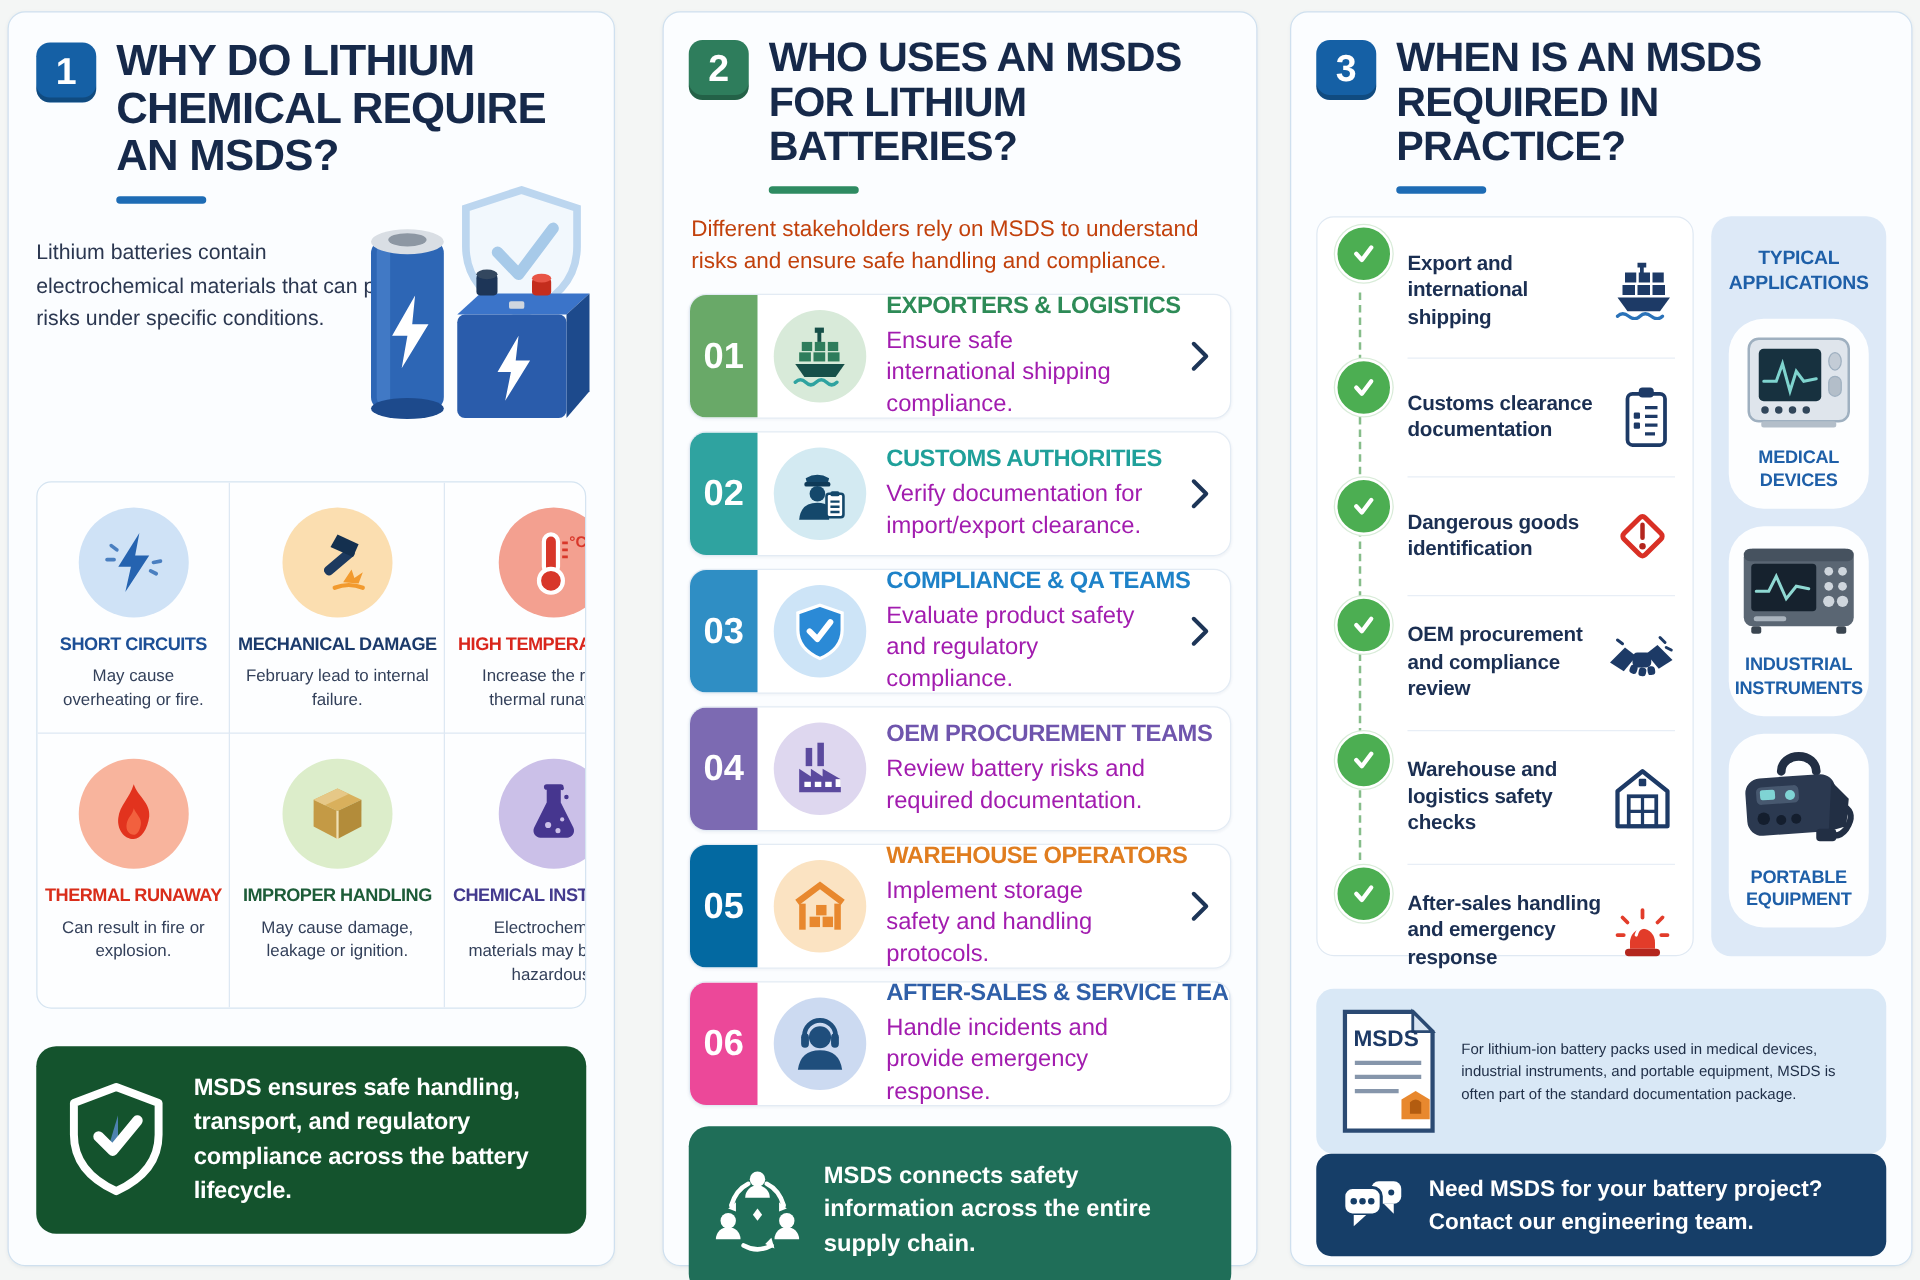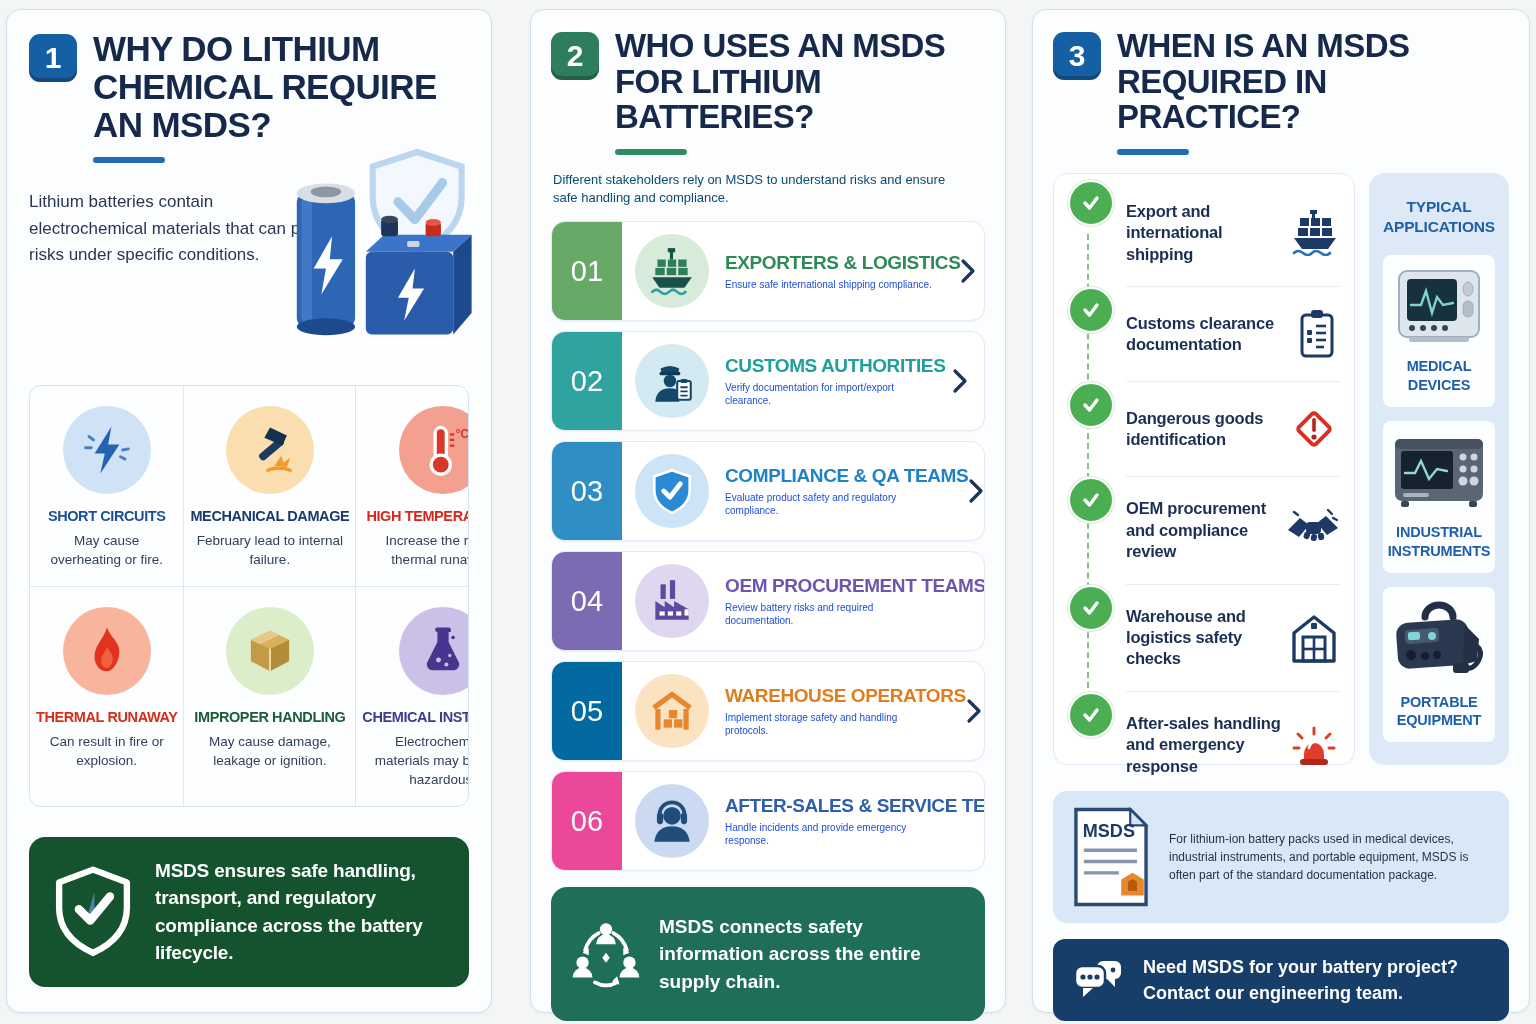--- a/index.html
+++ b/index.html
@@ -30,48 +30,48 @@
   .riskcell.br{border-right:1.5px solid #dde8f3}
   .riskcell.bb{border-bottom:1.5px solid #dde8f3}
   .riskcircle{width:88px;height:88px;border-radius:50%;margin:0 auto 14px;display:flex;align-items:center;justify-content:center}
   .risktitle{font-weight:bold;font-size:14.5px;letter-spacing:-.4px;margin-bottom:8px;white-space:nowrap}
   .riskdesc{font-size:13.5px;color:#33405a;line-height:1.4;padding:0 4px}
   .banner{border-radius:16px;display:flex;align-items:center;color:#fff}
   .banner1{background:#14532d;margin-top:30px;padding:20px 18px;min-height:100px}
   .banner1 .btxt{font-size:19px;font-weight:bold;line-height:1.45;margin-left:16px;max-width:330px;letter-spacing:-.2px}
 
   
-  .intro2{margin:16px 2px 14px;font-size:13px;color:#0c4a6e;line-height:1.4;max-width:420px}
+  .intro2{margin:16px 2px 14px;font-size:18px;color:#c2410c;line-height:1.4;max-width:420px}
   .srow{display:flex;align-items:center;height:98px;margin-bottom:10px;background:#fff;border:1.5px solid #e3ebf4;border-radius:14px;overflow:hidden;box-shadow:0 1px 2px rgba(30,60,100,.05)}
-  .sband{width:70px;align-self:stretch;display:flex;align-items:center;justify-content:center;color:#fff;font-weight:normal;font-size:29px;flex:none}
+  .sband{width:54px;align-self:stretch;display:flex;align-items:center;justify-content:center;color:#fff;font-weight:bold;font-size:29px;flex:none}
   .scircle{width:74px;height:74px;border-radius:50%;margin-left:13px;display:flex;align-items:center;justify-content:center;flex:none}
   .stext{flex:1;margin-left:16px}
   .stitle{font-weight:bold;font-size:19px;letter-spacing:-.4px;margin-bottom:4px;white-space:nowrap}
-  .sdesc{font-size:10px;color:#1d4ed8;line-height:1.35;max-width:208px}
+  .sdesc{font-size:19px;color:#a21caf;line-height:1.35;max-width:208px}
   .schev{margin-right:16px;flex:none}
   .banner2{background:#1f6e58;margin-top:16px;padding:24px 18px;min-height:86px}
   .banner2 .btxt{font-size:19px;font-weight:bold;line-height:1.45;margin-left:16px;max-width:330px}
 
   
   .mainrow{display:flex;margin-top:18px;height:592px}
   .chkcard{width:322px;background:#fff;border:1.5px solid #e0e9f3;border-radius:14px;box-sizing:border-box;padding:6px 14px 6px 14px;position:relative}
   .dashline{position:absolute;left:33px;top:60px;bottom:66px;border-left:2.5px dashed #86bd8a}
   .chkrow{display:flex;align-items:flex-start}
   .chkmark{width:42px;height:42px;border-radius:50%;background:#4cae52;border:2px solid #fff;box-shadow:0 0 0 1px #d9ecd9;color:#fff;display:flex;align-items:center;justify-content:center;flex:none;position:relative;z-index:2;margin-right:12px}
   .chkbody{flex:1;display:flex;align-items:center;padding:21px 0;border-bottom:1.5px solid #e8eef6}
   .chkrow:last-child .chkbody{border-bottom:none}
   .chklabel{flex:1;font-weight:bold;font-size:16.5px;color:#1b2f52;line-height:1.3;max-width:190px;letter-spacing:-.2px}
   .chkicon{flex:none;margin-left:6px}
   .apps{flex:1;margin-left:14px;background:#dde9f7;border-radius:16px;padding:16px 10px;box-sizing:border-box}
   .appshead{color:#1e5fa8;font-weight:bold;font-size:15.5px;text-align:center;line-height:1.3;margin:8px 0 18px;letter-spacing:-.2px}
-  .appcard{background:#fdfeff;border-radius:8px;margin:0 4px 14px;padding:12px 4px 12px;text-align:center}
+  .appcard{background:#fdfeff;border-radius:28px;margin:0 4px 14px;padding:12px 4px 12px;text-align:center}
   .applabel{color:#1e5fa8;font-weight:bold;font-size:14.5px;line-height:1.3;margin-top:8px;letter-spacing:-.2px}
   .note{margin-top:26px;background:#d9e8f6;border-radius:14px;padding:14px 16px;display:flex;align-items:center}
   .notetxt{font-size:12px;color:#1f2e47;line-height:1.5;margin-left:16px;max-width:348px}
-  .banner3{background:#163e68;margin-top:16px;padding:12px 18px;min-height:58px;border-radius:12px}
+  .banner3{background:#163e68;padding:12px 18px;min-height:58px;border-radius:12px}
   .banner3 .btxt{font-size:18px;font-weight:bold;line-height:1.45;margin-left:16px}
   svg{display:block}
 </style>
 </head>
 <body>
 
 <div class="wrap">
 
   <div class="card card1">
     <div class="hdr">

